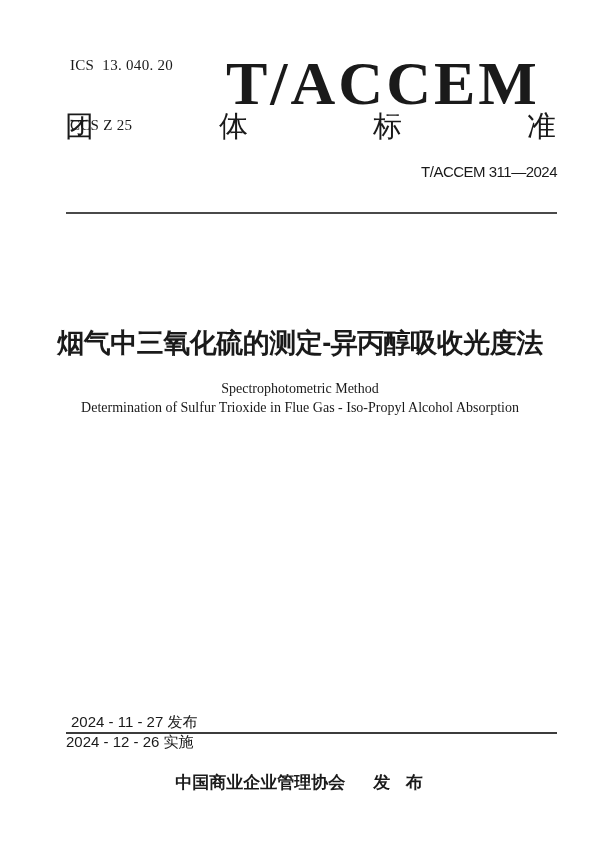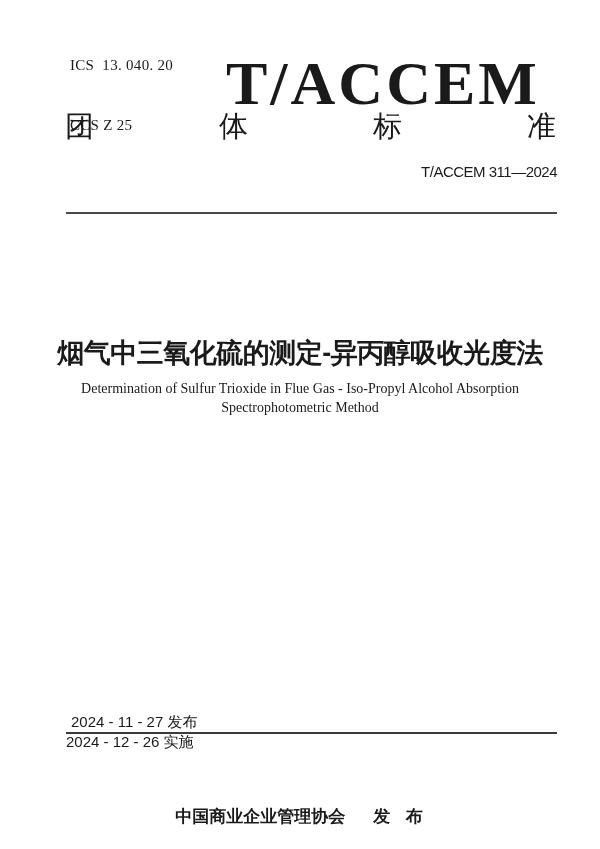--- a/index.html
+++ b/index.html
@@ -39,21 +39,21 @@
     font-family:Liberation Sans, sans-serif;
     font-size:15px; letter-spacing:-0.5px; line-height:18px;
     white-space:pre;
   }
 
   .rule { left:66px; width:491px; height:2px; }
   .rule-top { top:212px; background:#4a4a4a; }
   .rule-bottom { top:732px; background:#3c3c3c; }
 
   .title-cn {
-    top:336px; left:0; width:600px;
+    top:326px; left:0; width:600px;
     text-align:center;
     font-size:27px; font-weight:700; letter-spacing:-0.5px;
     line-height:1.3;
   }
 
   .title-en {
     top:379px; left:0; width:600px;
     text-align:center;
     font-family:"Liberation Serif", serif;
     font-size:14px; line-height:19px;
@@ -63,21 +63,21 @@
     top:712px; left:66px; width:490px;
     display:flex; justify-content:space-between;
     font-size:15px; line-height:20px;
     white-space:pre;
     flex-direction:column;
   }
   .dates-row .date-left  { padding-left:5px; }
   .dates-row .date-right { padding-right:5px; }
 
   .footer-row {
-    top:806px; left:0; width:600px;
+    top:772px; left:0; width:600px;
     display:flex; justify-content:center; align-items:baseline;
     gap:28px;
     font-size:17px; font-weight:600; line-height:22px;
   }
   .footer-row .action { white-space:pre; letter-spacing:2px; }
 </style>
 </head>
 <body>
 
 <div class="abs ics-block">
@@ -94,22 +94,22 @@
   <span>准</span>
 </div>
 
 <div class="abs std-number">T/ACCEM 311—2024</div>
 
 <div class="abs rule rule-top"></div>
 
 <div class="abs title-cn">烟气中三氧化硫的测定-异丙醇吸收光度法</div>
 
 <div class="abs title-en">
+  <div>Spectrophotometric Method</div>
   <div>Determination of Sulfur Trioxide in Flue Gas - Iso-Propyl Alcohol Absorption</div>
-  <div>Spectrophotometric Method</div>
 </div>
 
 <div class="abs dates-row">
   <span class="date-left">2024 - 11 - 27 发布</span>
   <span class="date-right">2024 - 12 - 26 实施</span>
 </div>
 
 <div class="abs rule rule-bottom"></div>
 
 <div class="abs footer-row">

